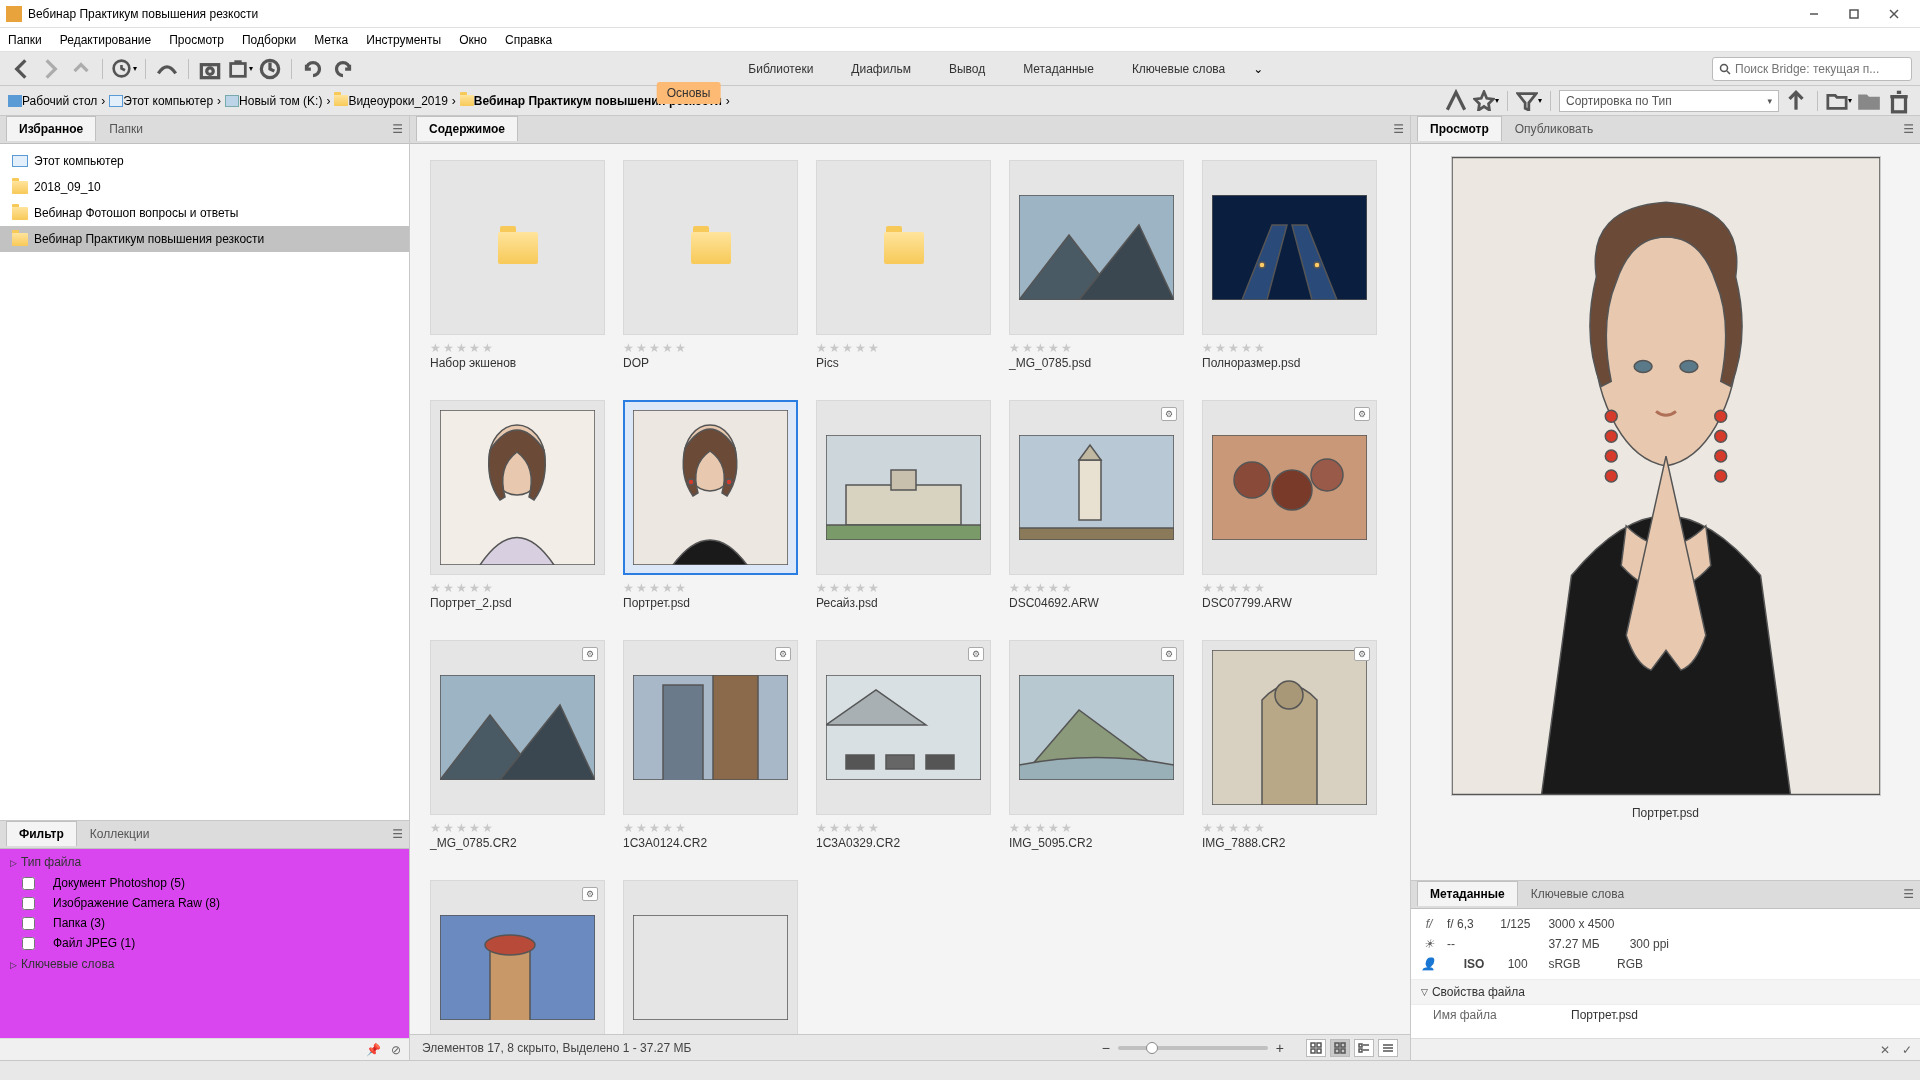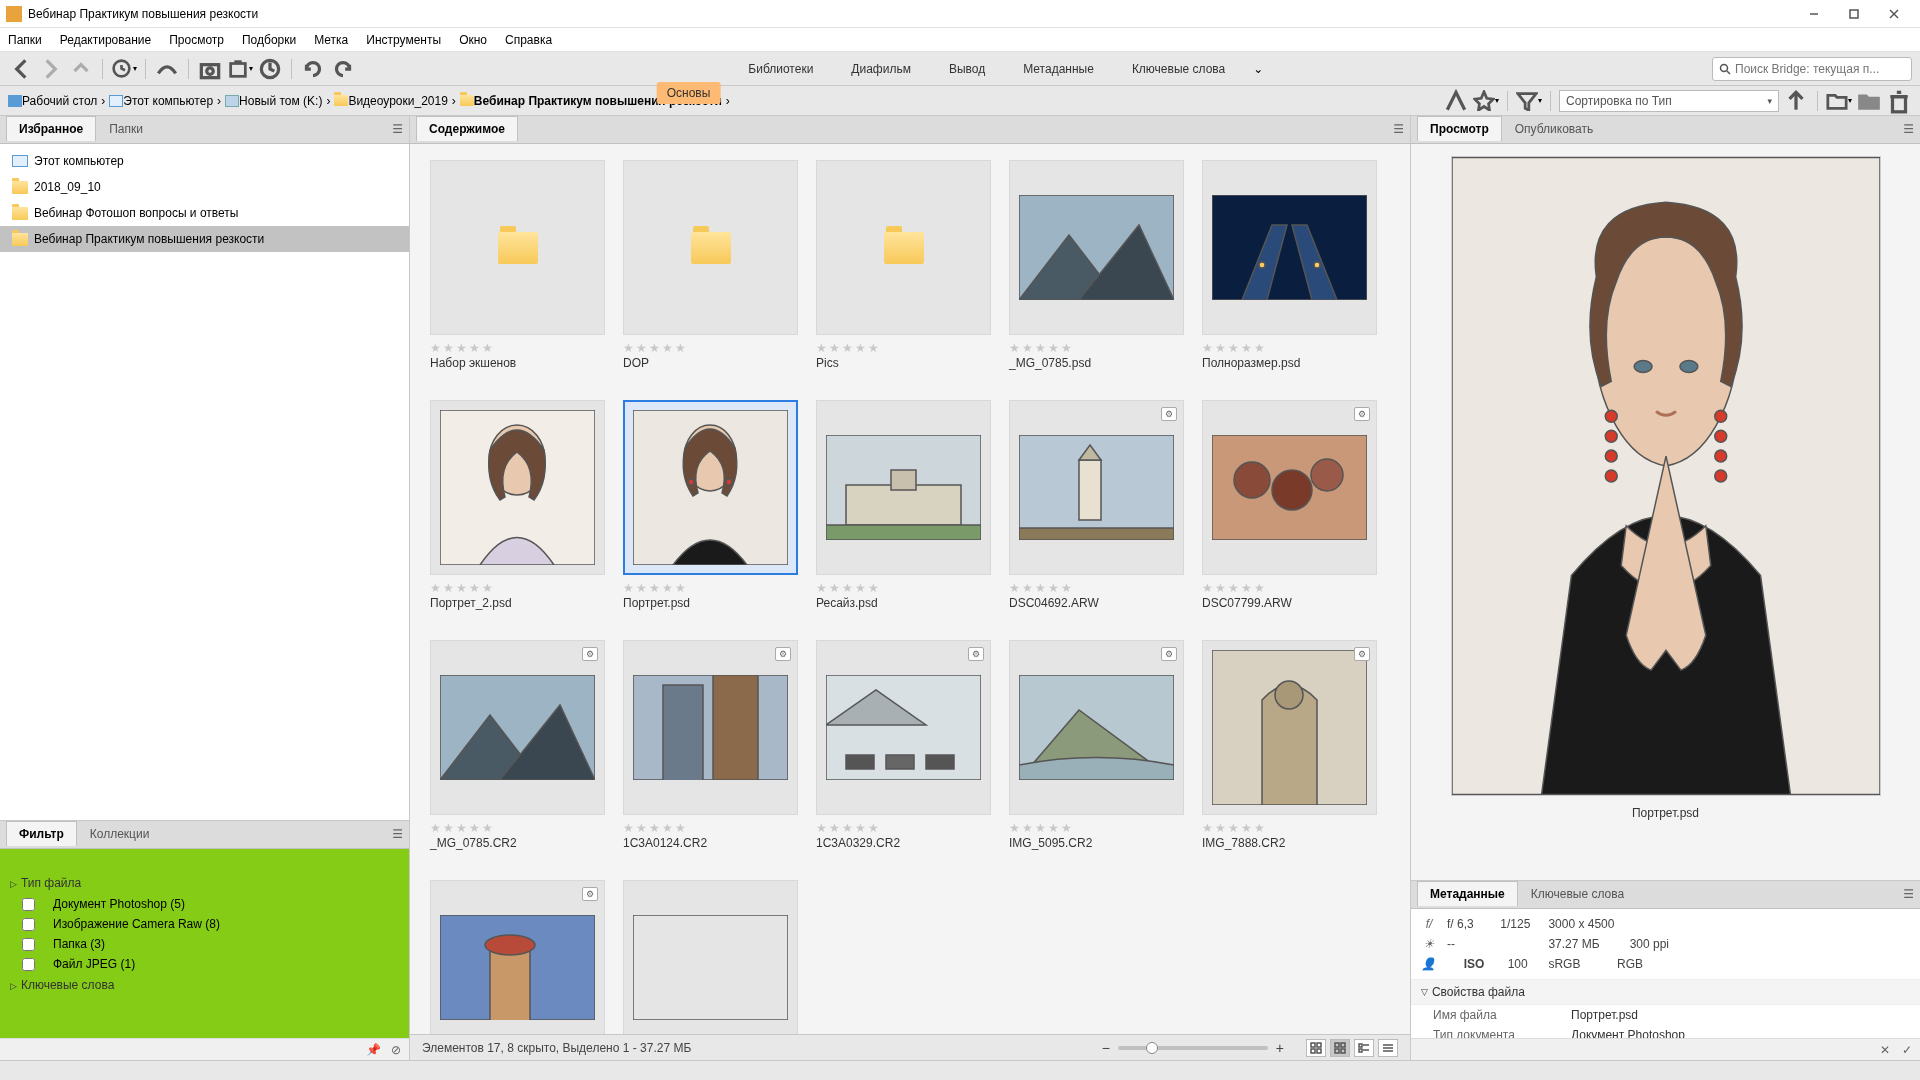--- a/index.html
+++ b/index.html
@@ -43,21 +43,21 @@
 .panel-body{flex:1;background:#fff;overflow:auto;}
 
 .tree{padding:4px 0;}
 .tree-row{height:26px;display:flex;align-items:center;padding-left:12px;gap:6px;cursor:pointer;}
 .tree-row.selected{background:#c2c2c2;}
 .folder-ico{width:16px;height:13px;background:linear-gradient(#ffe49c,#f7c958);border-radius:1px;position:relative;}
 .folder-ico::before{content:"";position:absolute;top:-3px;left:0;width:7px;height:3px;background:#f7c958;border-radius:1px 1px 0 0;}
 .pc-ico{width:16px;height:12px;border:1px solid #5b9bd5;background:#e3effb;}
 
 .filter-panel{border-top:1px solid #c8c8c8;}
-.filter-body{padding:23px 10px;font-size:12px;background:#84cc16;overflow:auto;}
+.filter-body{padding:2px 10px;font-size:12px;background:#d946ef;overflow:auto;}
 .filter-body .section{padding:4px 0;color:#333;}
 .filter-body .frow{display:flex;align-items:center;gap:18px;padding:3px 0 3px 12px;}
 .filter-body input[type=checkbox]{width:13px;height:13px;}
 .filter-footer{height:22px;border-top:1px solid #ddd;display:flex;justify-content:flex-end;align-items:center;padding:0 8px;gap:10px;color:#666;}
 
 .content-body{flex:1;background:#f4f4f4;overflow:auto;padding:16px 20px;position:relative;}
 .grid{display:grid;grid-template-columns:repeat(5,175px);gap:30px 18px;}
 .thumb{width:175px;}
 .thumb-box{width:175px;height:175px;background:#e5e5e5;display:flex;align-items:center;justify-content:center;border:1px solid #d8d8d8;position:relative;}
 .thumb-box.selected{border:2px solid #2b7de1;background:#dce8f7;}
@@ -780,24 +780,20 @@
         </div>
         <div class="meta-section-hdr">
             <span style="font-size:9px;">▽</span>
             <span>Свойства файла</span>
           </div>
         <div id="meta-props">
             <div class="meta-kv">
               <div class="k">Имя файла</div>
               <div class="v">Портрет.psd</div>
             </div>
-            <div class="meta-kv">
-              <div class="k">Тип документа</div>
-              <div class="v">Документ Photoshop</div>
-            </div>
           </div>
       </div>
       <div class="meta-footer">
         <span style="cursor:pointer;">✕</span>
         <span style="cursor:pointer;">✓</span>
       </div>
     </div>
   </div>
 
 </div>

